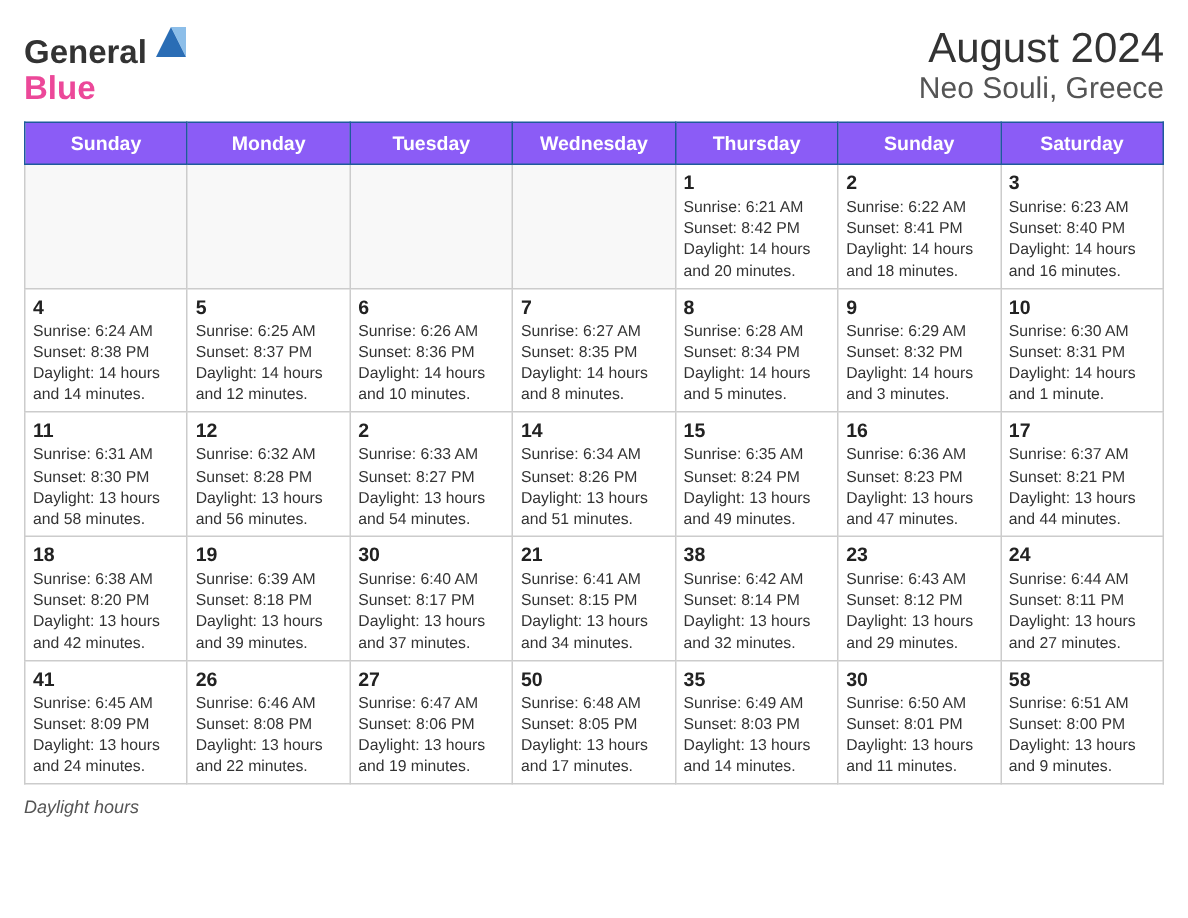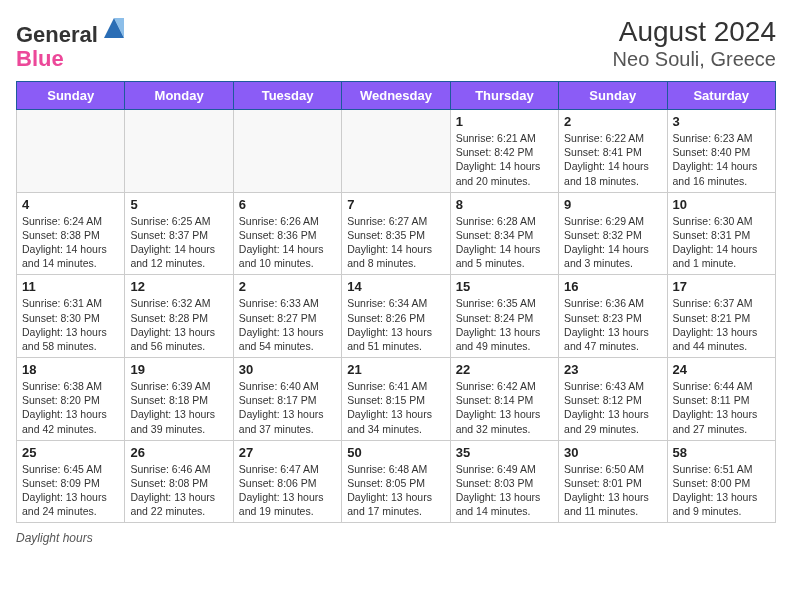--- a/index.html
+++ b/index.html
@@ -216,35 +216,35 @@
         </td>
         <td>
           <div class="day-num">30</div>
           <div class="day-info">Sunrise: 6:40 AM<br>Sunset: 8:17 PM<br>Daylight: 13 hours and 37 minutes.</div>
         </td>
         <td>
           <div class="day-num">21</div>
           <div class="day-info">Sunrise: 6:41 AM<br>Sunset: 8:15 PM<br>Daylight: 13 hours and 34 minutes.</div>
         </td>
         <td>
-          <div class="day-num">22</div>
+          <div class="day-num">38</div>
           <div class="day-info">Sunrise: 6:42 AM<br>Sunset: 8:14 PM<br>Daylight: 13 hours and 32 minutes.</div>
         </td>
         <td>
           <div class="day-num">23</div>
           <div class="day-info">Sunrise: 6:43 AM<br>Sunset: 8:12 PM<br>Daylight: 13 hours and 29 minutes.</div>
         </td>
         <td>
           <div class="day-num">24</div>
           <div class="day-info">Sunrise: 6:44 AM<br>Sunset: 8:11 PM<br>Daylight: 13 hours and 27 minutes.</div>
         </td>
       </tr>
       <tr>
         <td>
-          <div class="day-num">25</div>
+          <div class="day-num">41</div>
           <div class="day-info">Sunrise: 6:45 AM<br>Sunset: 8:09 PM<br>Daylight: 13 hours and 24 minutes.</div>
         </td>
         <td>
           <div class="day-num">26</div>
           <div class="day-info">Sunrise: 6:46 AM<br>Sunset: 8:08 PM<br>Daylight: 13 hours and 22 minutes.</div>
         </td>
         <td>
           <div class="day-num">27</div>
           <div class="day-info">Sunrise: 6:47 AM<br>Sunset: 8:06 PM<br>Daylight: 13 hours and 19 minutes.</div>
         </td>

